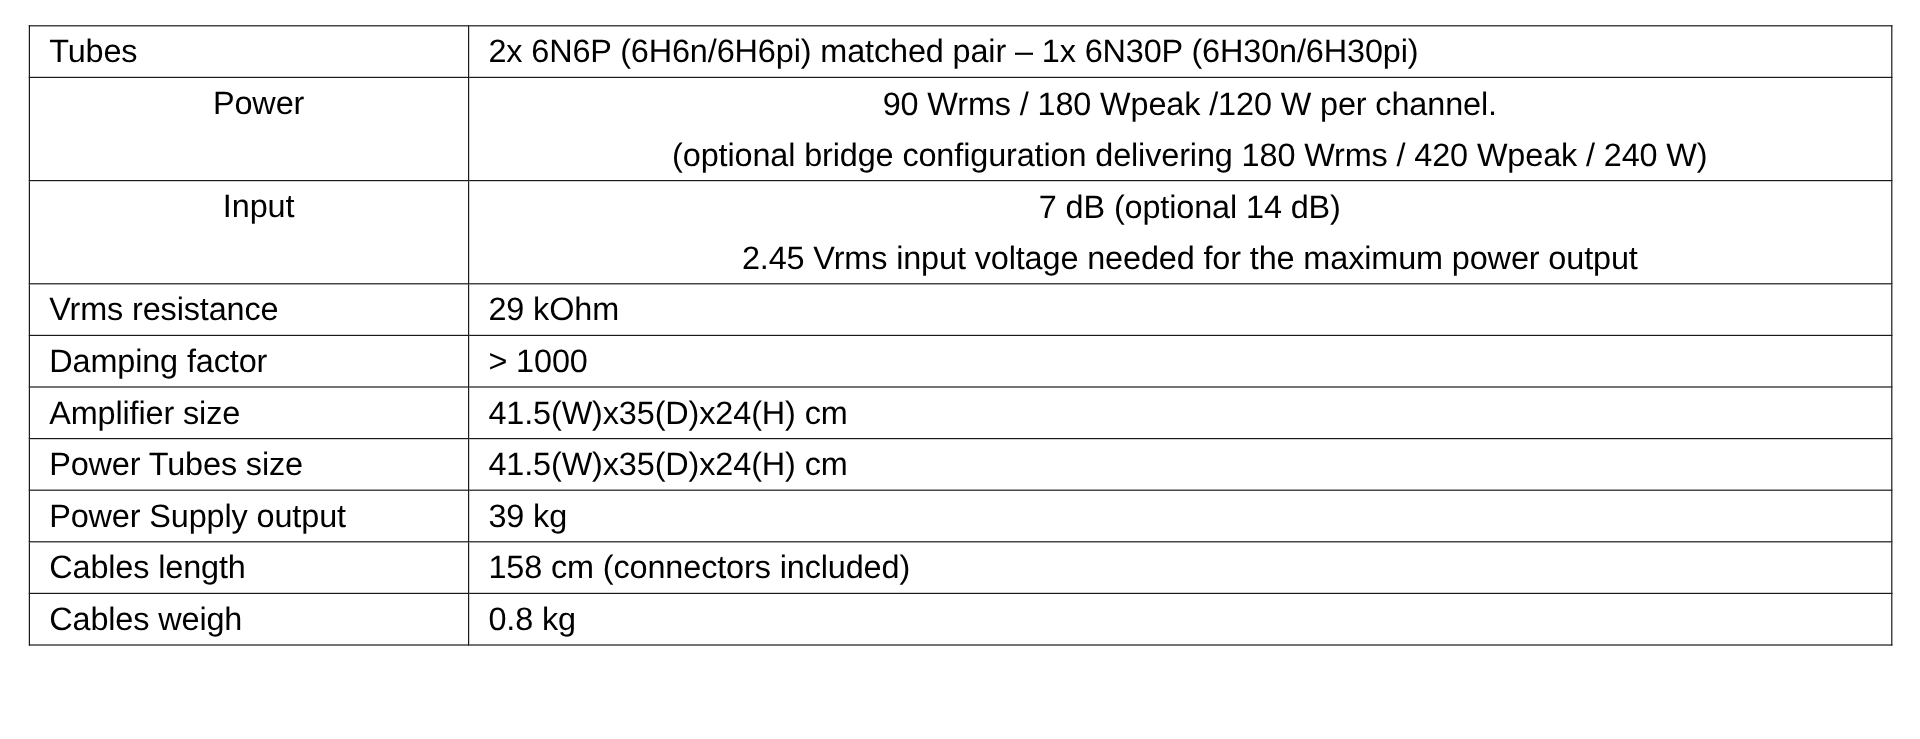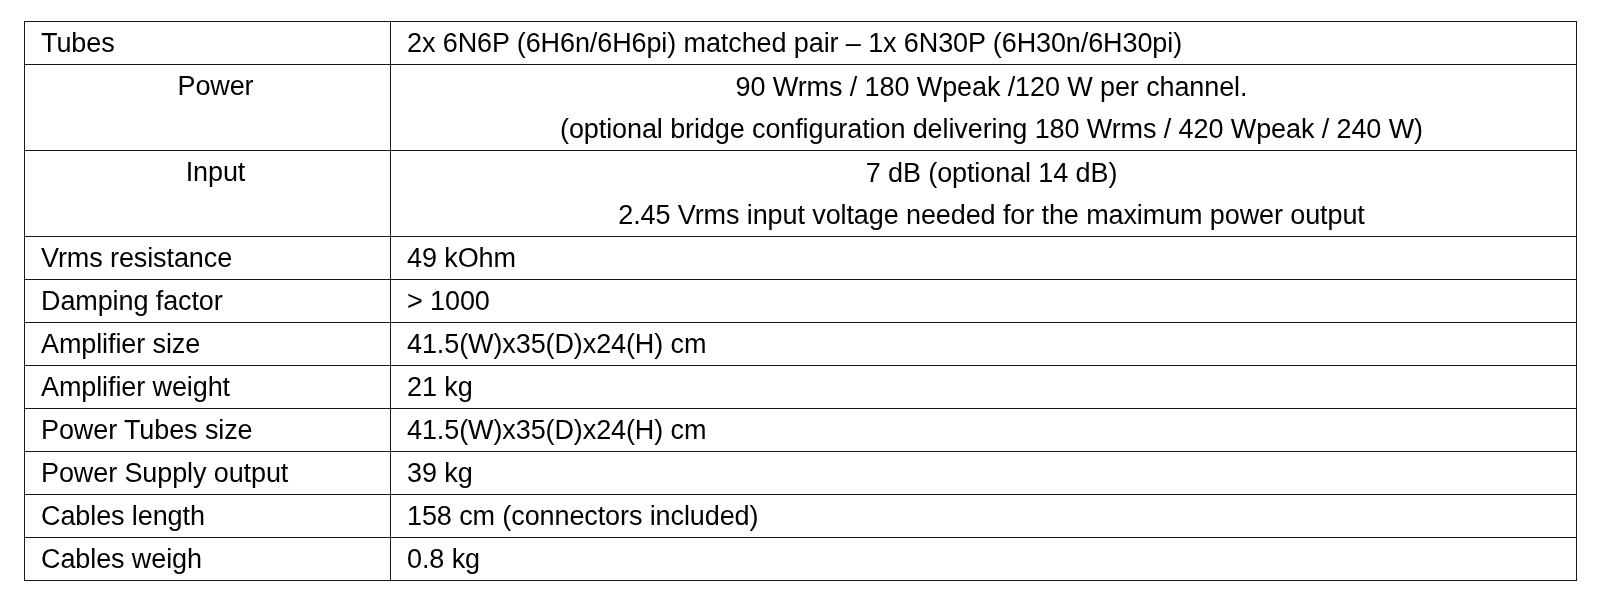--- a/index.html
+++ b/index.html
@@ -81,39 +81,33 @@
         <tr class="row-tall">
           <td class="cell-label">Input</td>
           <td class="cell-value">
             <span class="value-line">7 dB (optional 14 dB)</span>
             <span class="value-line">2.45 Vrms input voltage needed for the maximum power output</span>
           </td>
         </tr>
         <tr>
           <td class="cell-label">Vrms resistance</td>
           <td class="cell-value">
-            <span class="value-line">49 kOhm</span>
+            <span class="value-line">29 kOhm</span>
           </td>
         </tr>
         <tr>
           <td class="cell-label">Damping factor</td>
           <td class="cell-value">
             <span class="value-line">&gt; 1000</span>
           </td>
         </tr>
         <tr>
           <td class="cell-label">Amplifier size</td>
           <td class="cell-value">
             <span class="value-line">41.5(W)x35(D)x24(H) cm</span>
-          </td>
-        </tr>
-        <tr>
-          <td class="cell-label">Amplifier weight</td>
-          <td class="cell-value">
-            <span class="value-line">21 kg</span>
           </td>
         </tr>
         <tr>
           <td class="cell-label">Power Tubes size</td>
           <td class="cell-value">
             <span class="value-line">41.5(W)x35(D)x24(H) cm</span>
           </td>
         </tr>
         <tr>
           <td class="cell-label">Power Supply output</td>

